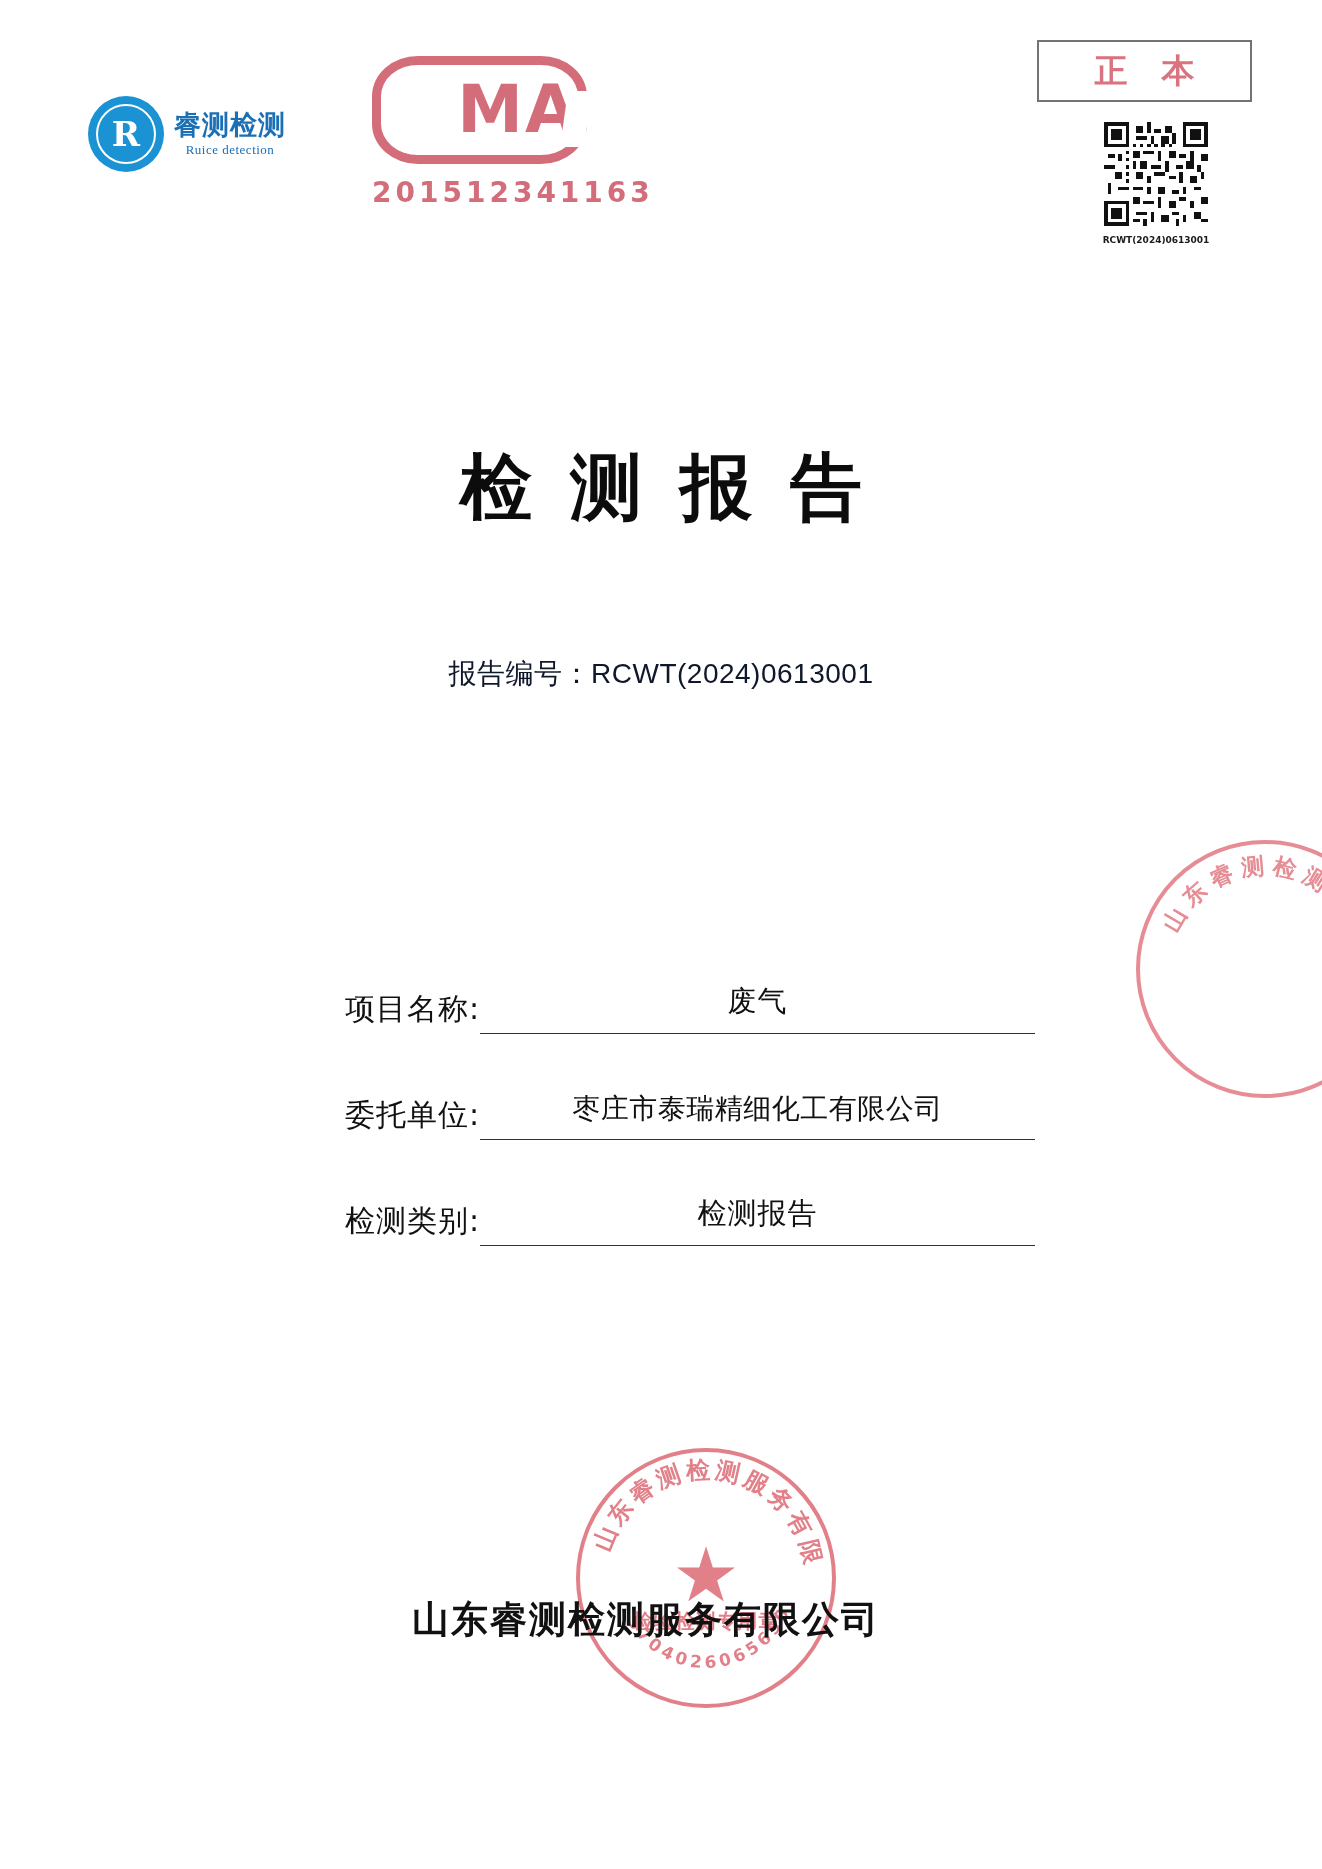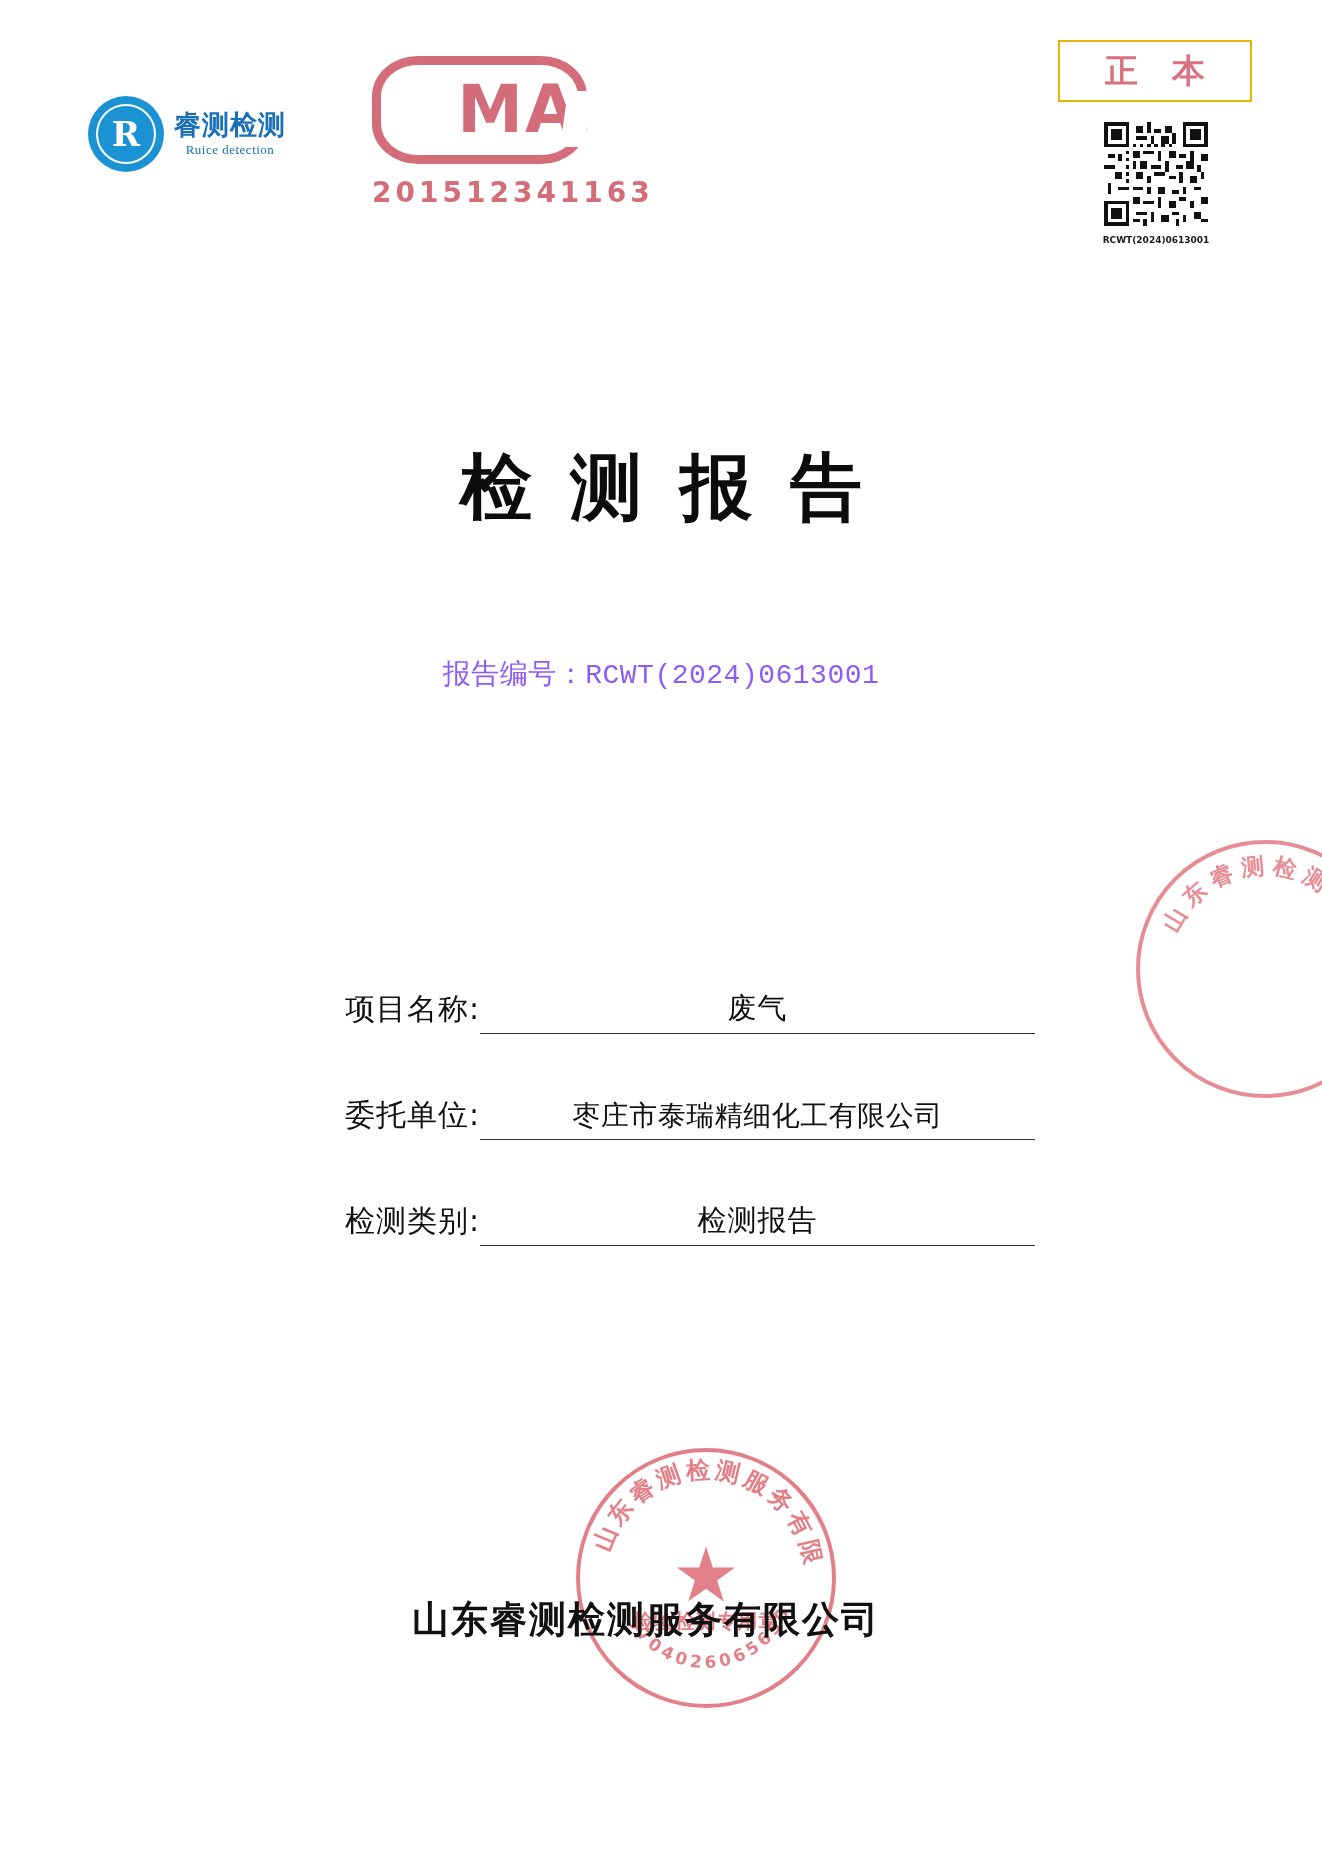--- a/index.html
+++ b/index.html
@@ -128,23 +128,23 @@
     letter-spacing: 4px;
     color: #d36d7a;
     margin-top: 12px;
   }
 
   
   .original-box {
     position: absolute;
     right: 70px;
     top: 40px;
-    width: 194px;
+    width: 215px;
     height: 62px;
-    border: 2px solid #eab308;
+    border: 2px solid #737373;
     color: #d9737f;
     font-family: "DejaVu Sans", sans-serif;
     font-weight: 700;
     font-size: 33px;
     letter-spacing: 34px;
     display: flex;
     align-items: center;
     justify-content: center;
     box-sizing: border-box;
     text-indent: 34px;
@@ -183,22 +183,22 @@
     text-indent: 38px;
     color: #0c0c0c;
   }
 
   .report-no {
     position: absolute;
     top: 655px;
     left: 0; right: 0;
     text-align: center;
     font-size: 28px;
-    font-family: Liberation Mono, monospace;
-    color: #8b5cf6;
+    font-family: Liberation Sans, sans-serif;
+    color: #0f172a;
     letter-spacing: 0.5px;
   }
 
   
   .fields {
     position: absolute;
     top: 990px;
     left: 345px;
     width: 690px;
   }
@@ -216,21 +216,21 @@
     letter-spacing: 1px;
     padding-bottom: 4px;
   }
   .field-value {
     flex: 1;
     border-bottom: 1.6px solid #333;
     text-align: center;
     font-family: "DejaVu Sans", sans-serif;
     font-size: 29px;
     color: #111;
-    padding-bottom: 4px;
+    padding-bottom: 11px;
     letter-spacing: 1px;
   }
   .field-row.company .field-value {
     font-size: 28px;
     letter-spacing: 0.5px;
   }
 
   
   .footer-company {
     position: absolute;

